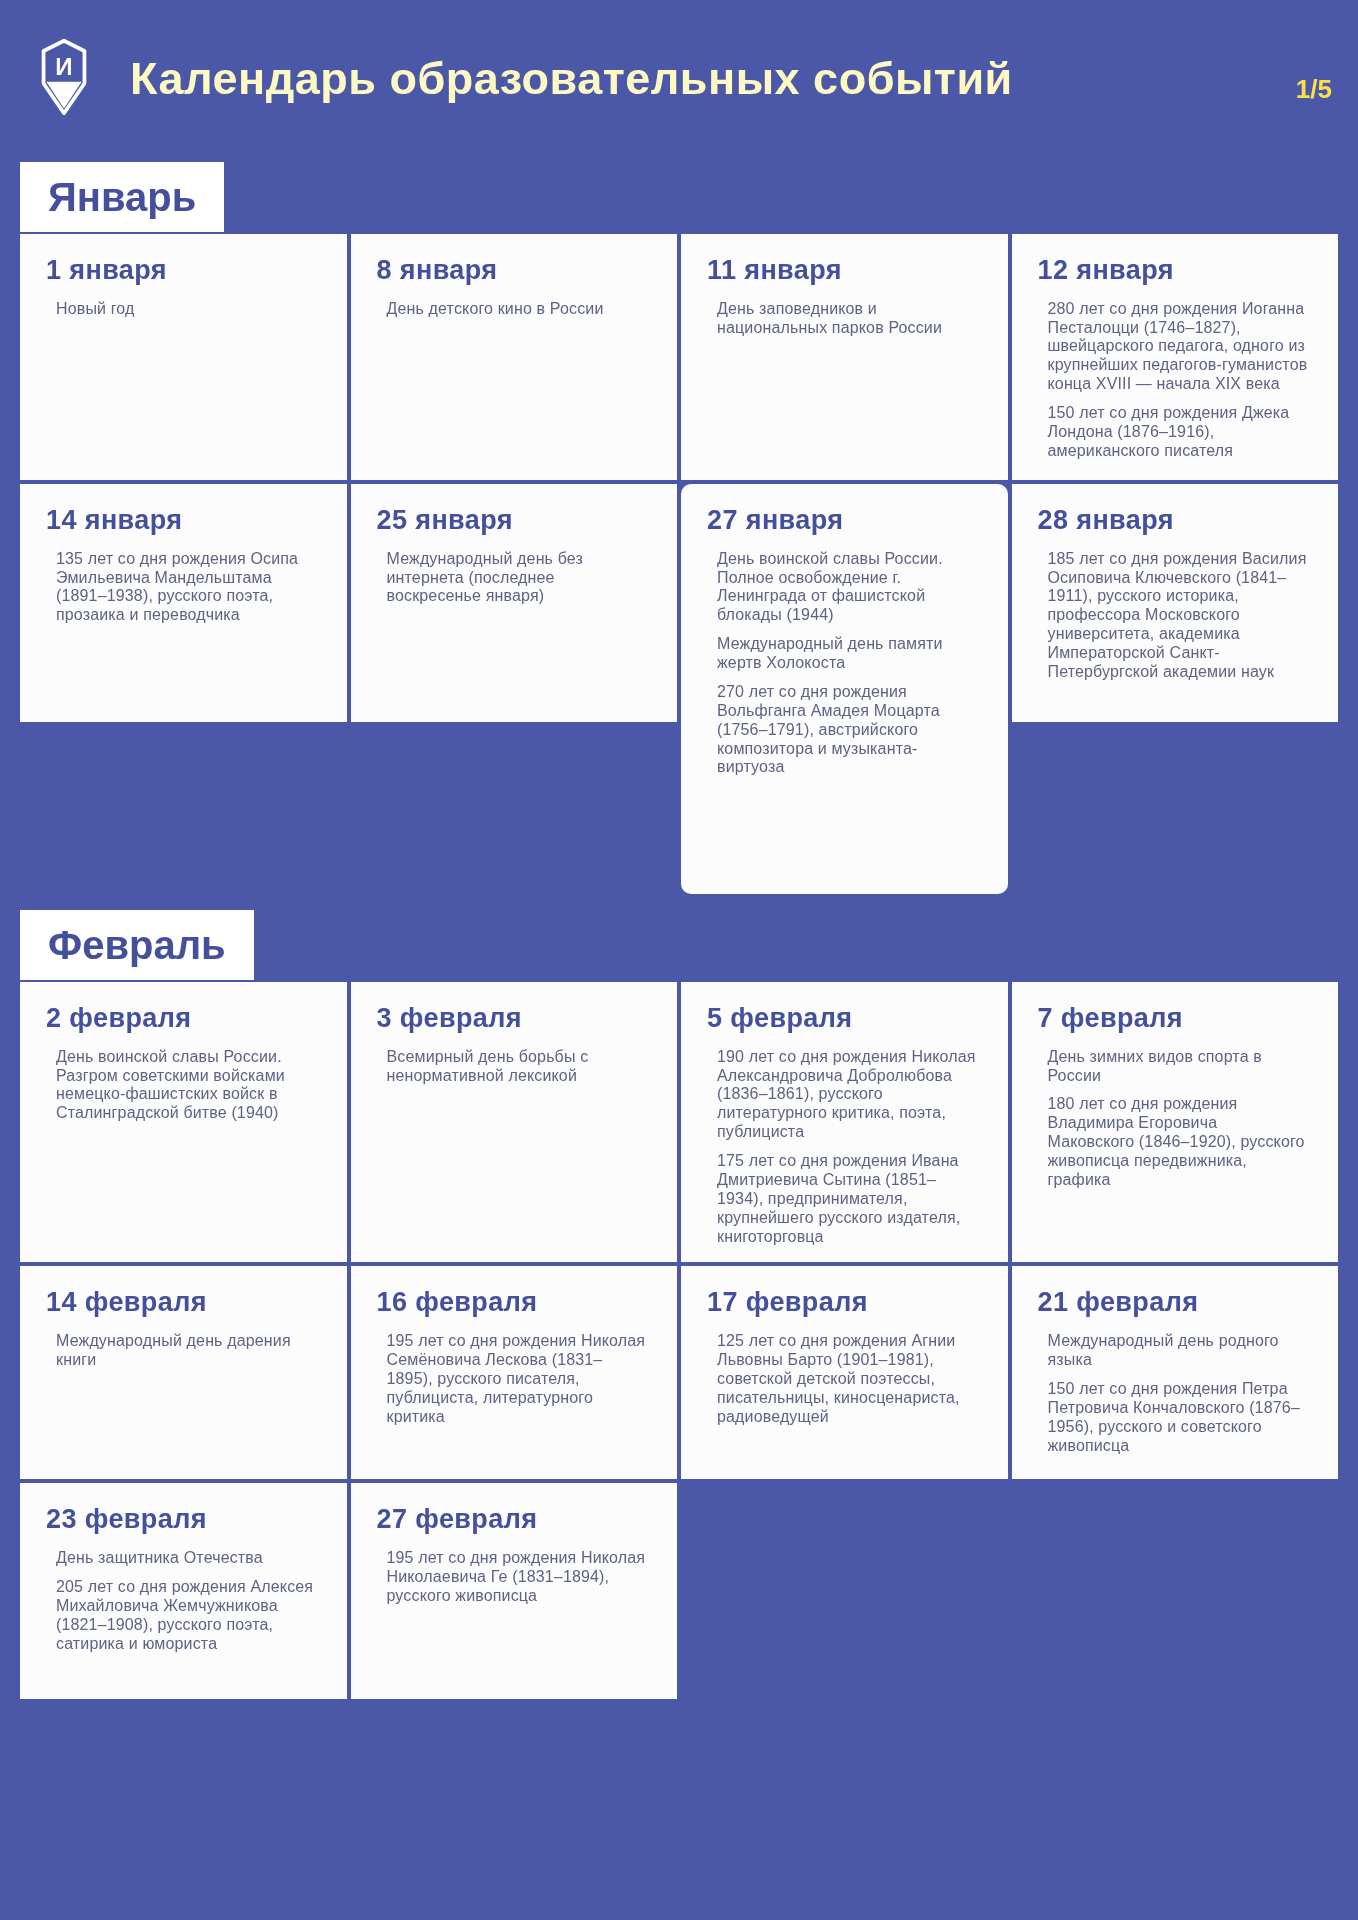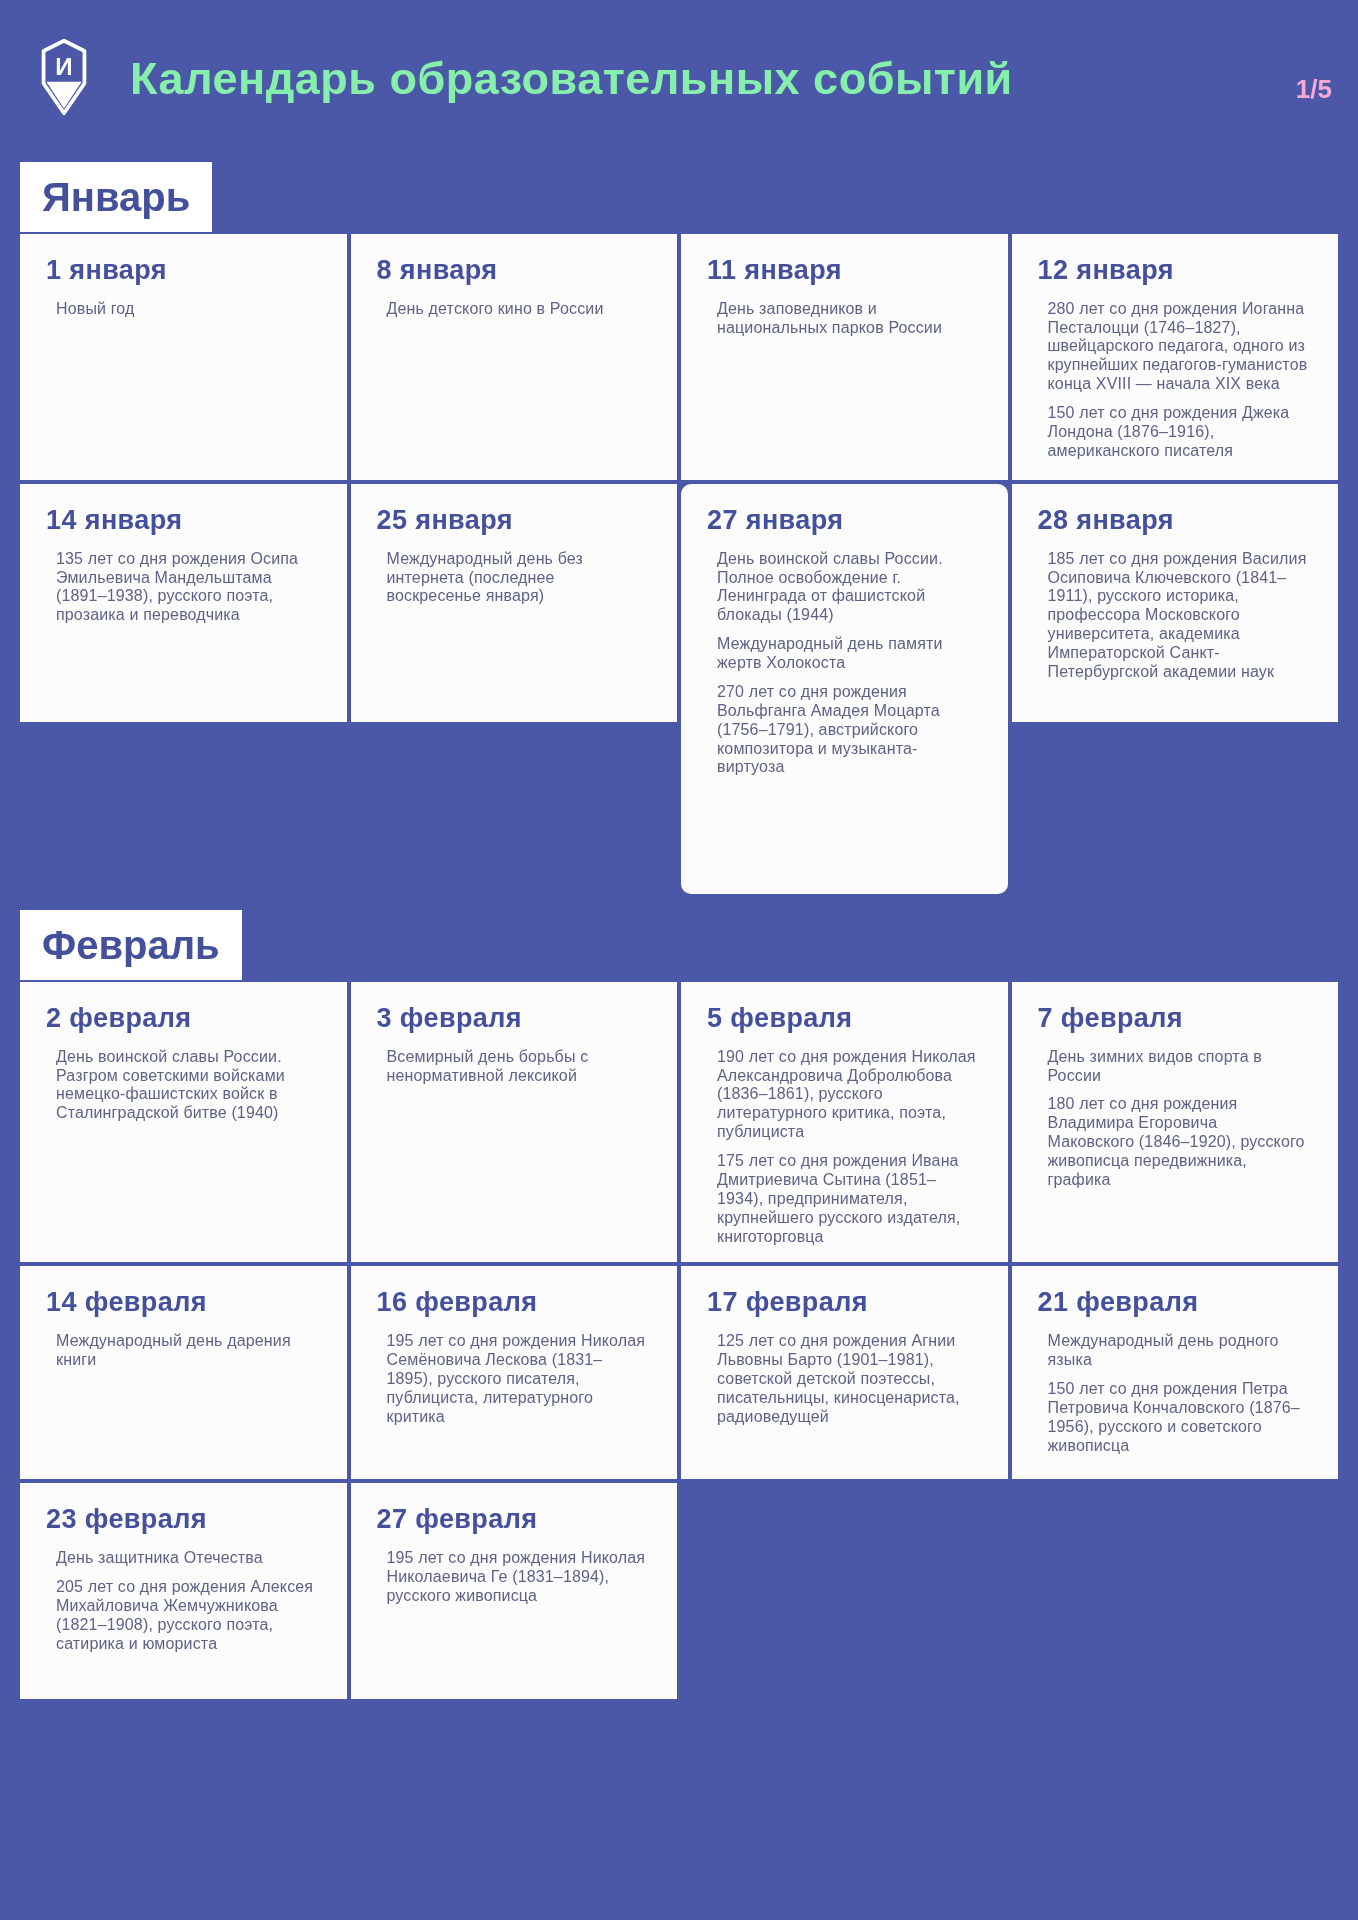--- a/index.html
+++ b/index.html
@@ -10,32 +10,32 @@
     font-family:"Liberation Sans","DejaVu Sans",sans-serif;
     position:relative;overflow:hidden;
   }
   .header{
     display:flex;align-items:center;
     height:140px;box-sizing:border-box;
     padding:18px 20px 0 36px;
   }
   .logo{flex:0 0 auto;margin-right:38px;}
   .page-title{
-    color:#86efac;font-size:45px;font-weight:700;
+    color:#fef9c3;font-size:45px;font-weight:700;
     letter-spacing:0.5px;flex:1 1 auto;line-height:1.05;
   }
   .page-indicator{
-    color:#f9a8d4;font-size:26px;font-weight:700;
+    color:#fde047;font-size:26px;font-weight:700;
     margin-right:6px;align-self:center;margin-top:21px;
   }
   .content{padding:0 20px;}
   .month-label{
     display:inline-block;background:#ffffff;
     color:#44509c;font-size:40px;font-weight:700;
-    padding:11px 22px;line-height:48px;
+    padding:11px 28px;line-height:48px;
     margin:22px 0 2px 0;
   }
   .month-label.feb{margin-top:16px;}
   .cal-grid{
     display:grid;
     grid-template-columns:repeat(4,1fr);
     gap:4px;
   }
   .grid-jan{grid-template-rows:minmax(246px,auto) minmax(410px,auto);}
   .grid-feb{grid-template-rows:minmax(277px,auto) minmax(213px,auto) minmax(216px,auto);}

